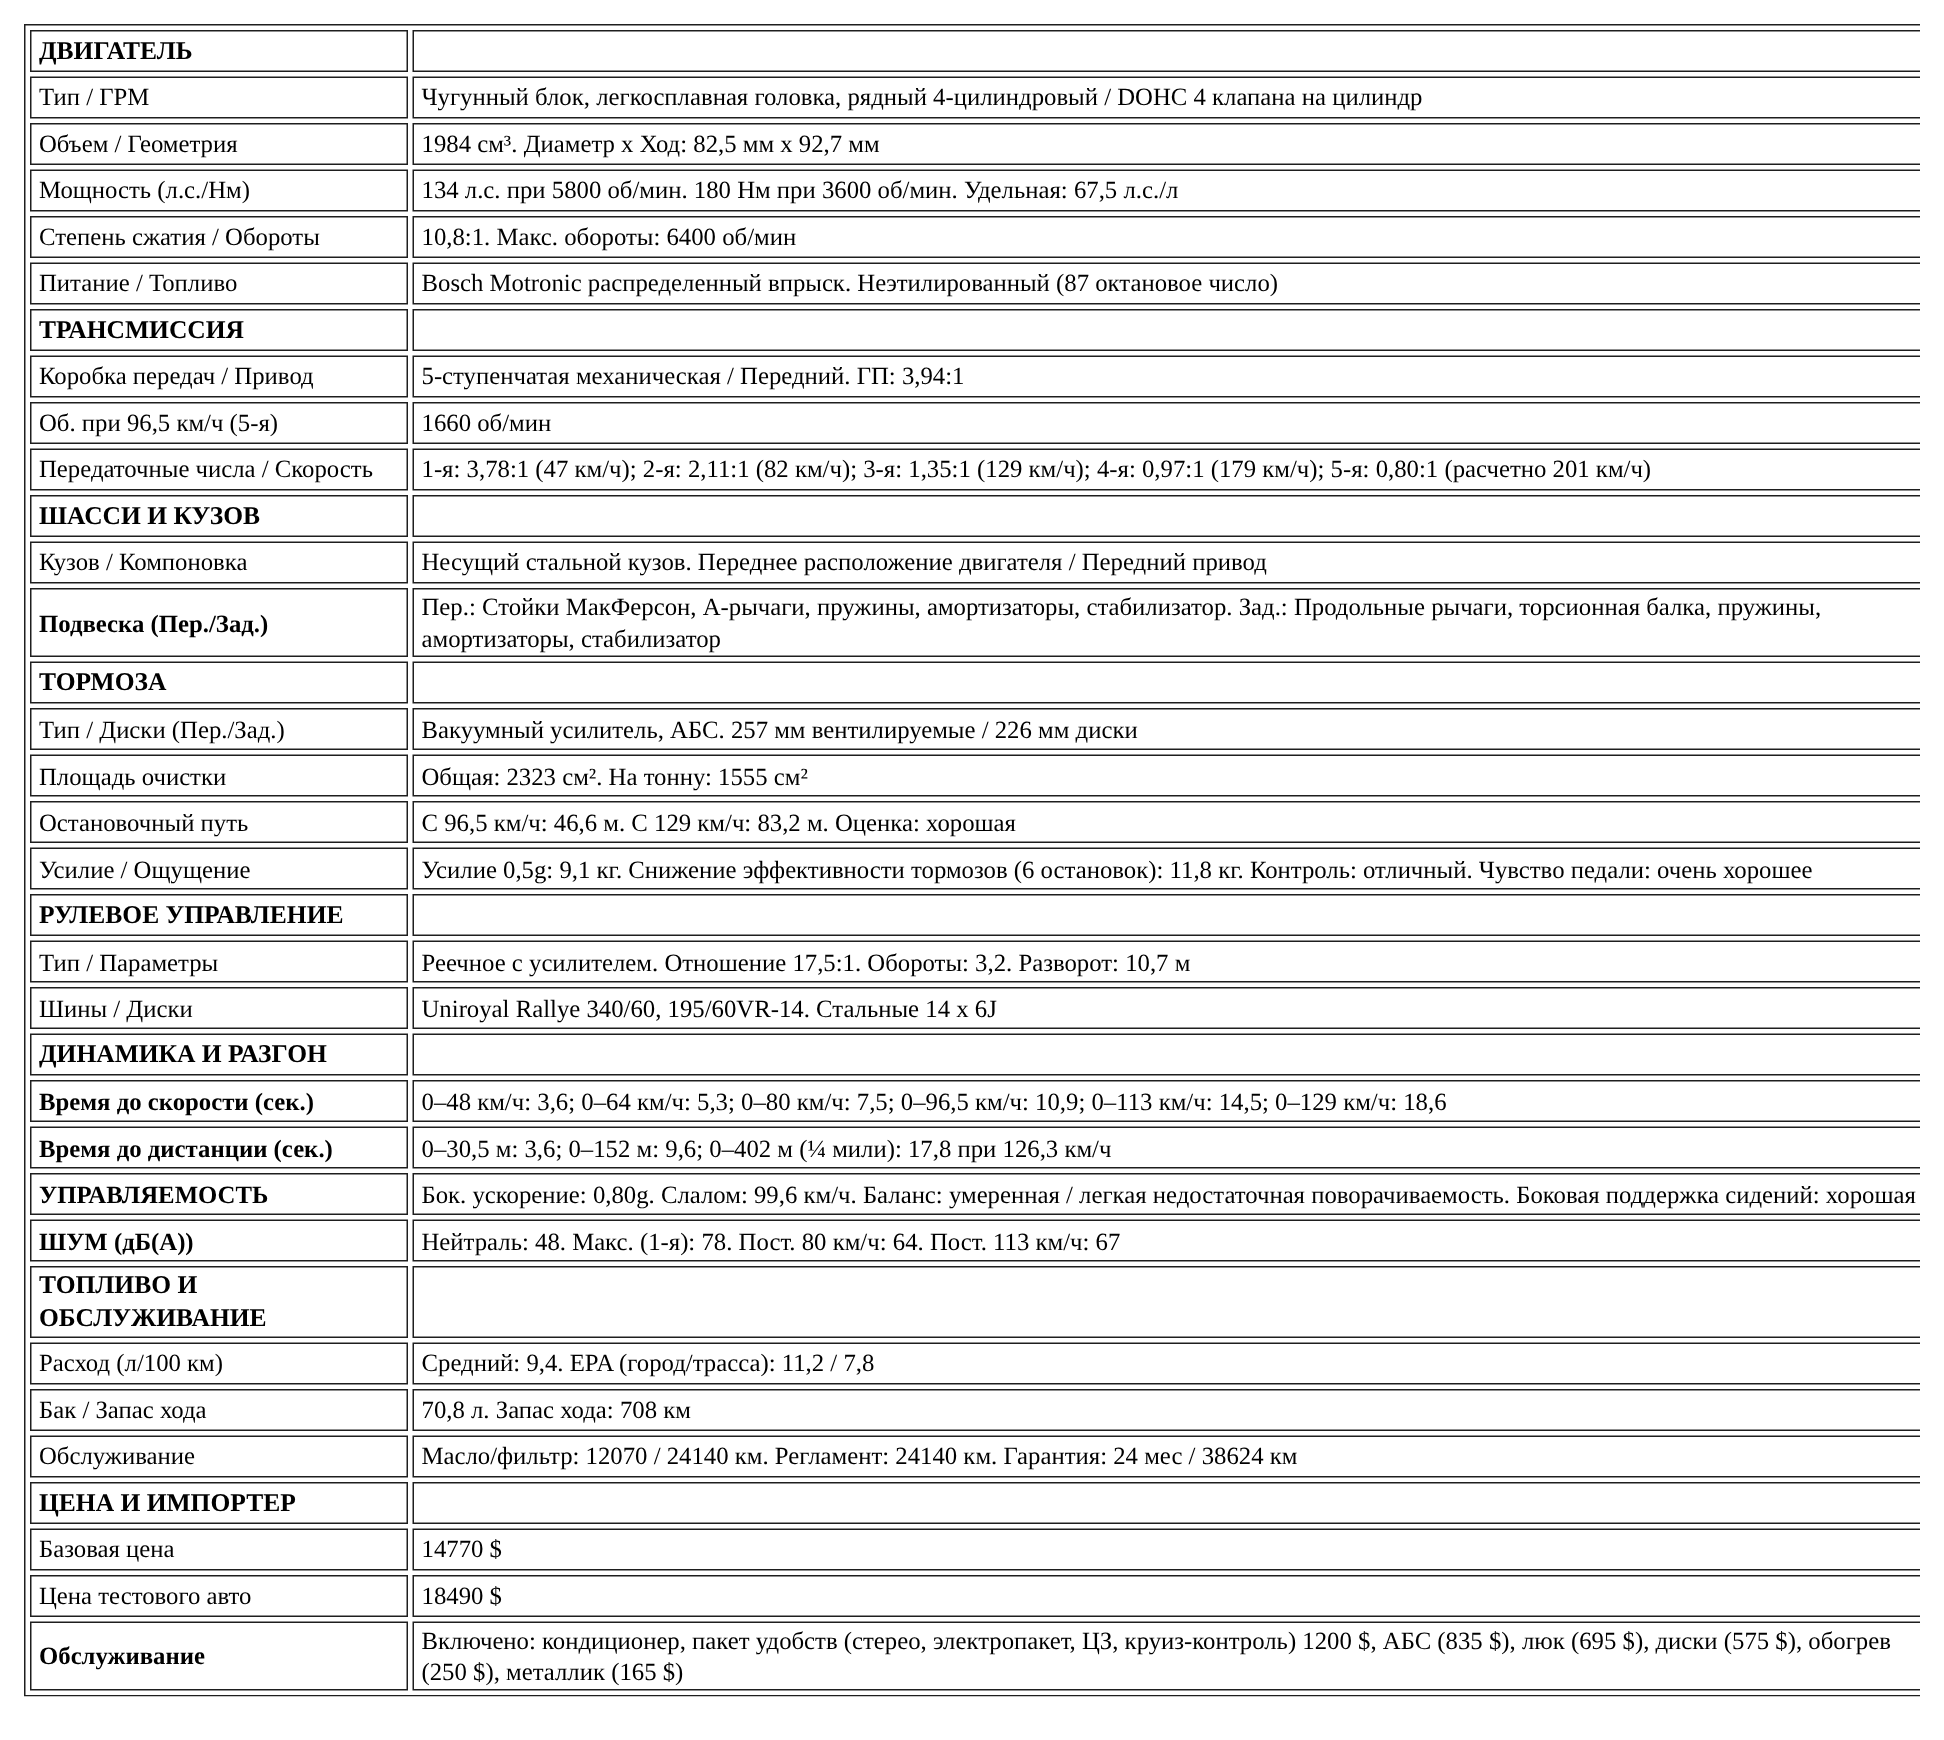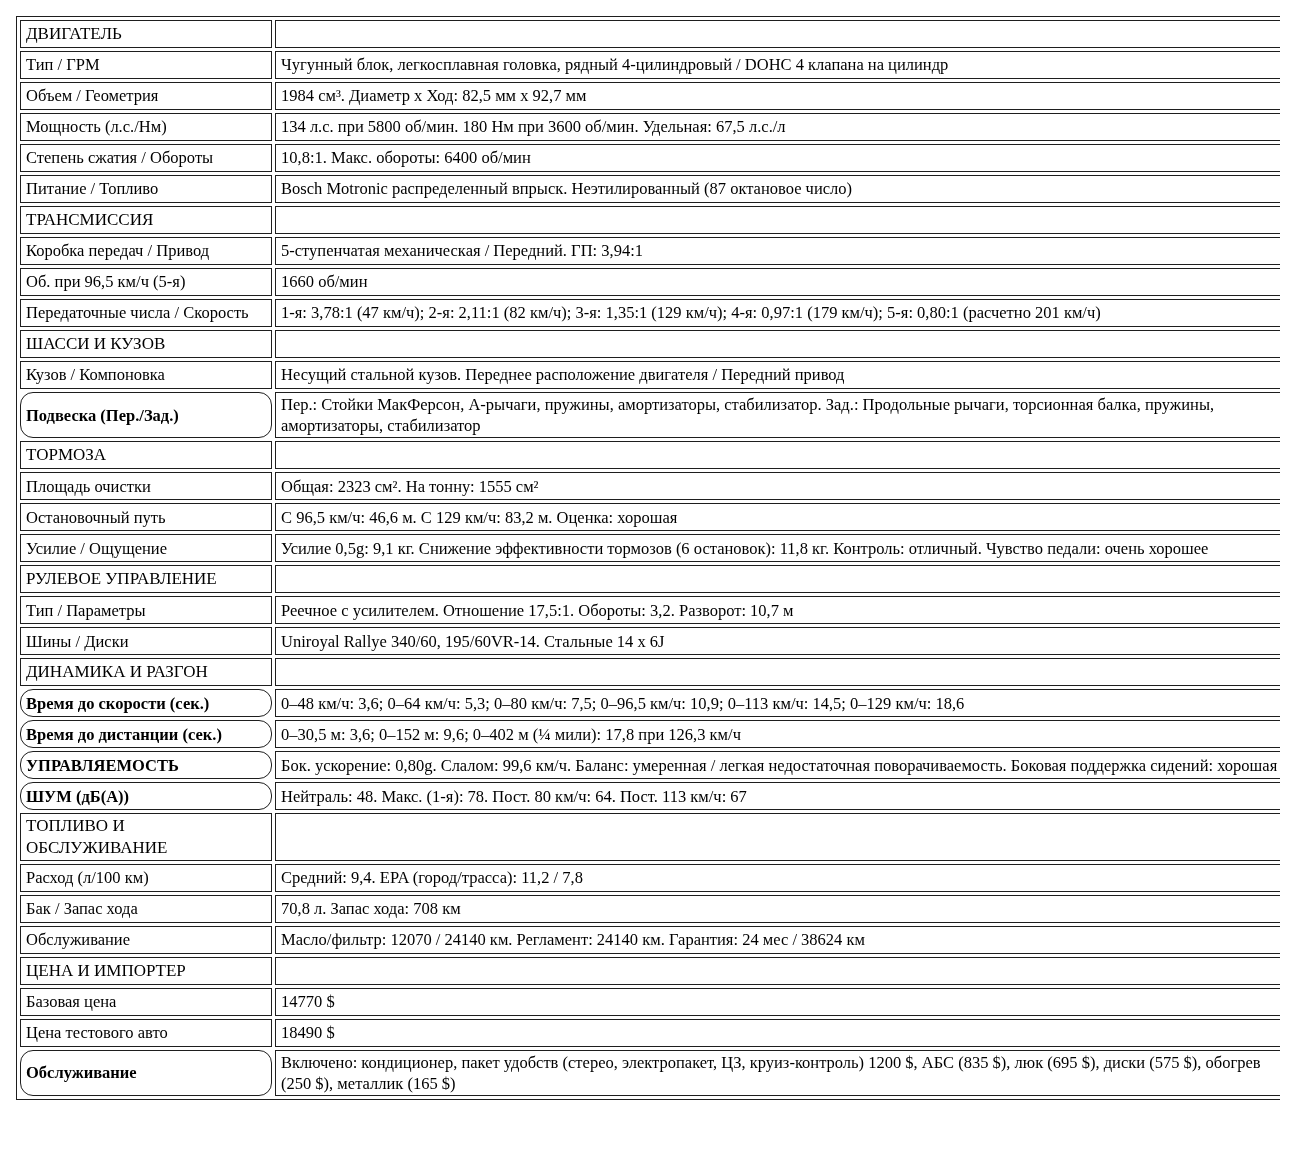--- a/index.html
+++ b/index.html
@@ -21,22 +21,22 @@
   td {
     border: 1px solid #1e1e1e;
     padding: 1px 5px;
     font-size: 16.5px;
     line-height: 1.28;
     vertical-align: middle;
     height: 24px;
     background: #ffffff;
     word-wrap: break-word;
   }
-  td.bold { font-weight: bold; border-radius: 13px; }
-  td.section-title { font-weight: normal; font-size: 17px; }
+  td.bold { font-weight: bold; }
+  td.section-title { font-weight: bold; font-size: 17px; }
 </style>
 </head>
 <body>
 
 <table class="spec" id="spec-table">
   <colgroup>
     <col class="label-col">
     <col class="value-col">
   </colgroup>
   <tbody>
@@ -88,20 +88,24 @@
         <td class="label">Кузов / Компоновка</td>
         <td class="value">Несущий стальной кузов. Переднее расположение двигателя / Передний привод</td>
       </tr>
       <tr>
         <td class="label bold">Подвеска (Пер./Зад.)</td>
         <td class="value">Пер.: Стойки МакФерсон, А-рычаги, пружины, амортизаторы, стабилизатор. Зад.: Продольные рычаги, торсионная балка, пружины, амортизаторы, стабилизатор</td>
       </tr>
       <tr>
         <td class="section-title">ТОРМОЗА</td>
         <td class="value"></td>
+      </tr>
+      <tr>
+        <td class="label">Тип / Диски (Пер./Зад.)</td>
+        <td class="value">Вакуумный усилитель, АБС. 257 мм вентилируемые / 226 мм диски</td>
       </tr>
       <tr>
         <td class="label">Площадь очистки</td>
         <td class="value">Общая: 2323 см². На тонну: 1555 см²</td>
       </tr>
       <tr>
         <td class="label">Остановочный путь</td>
         <td class="value">С 96,5 км/ч: 46,6 м. С 129 км/ч: 83,2 м. Оценка: хорошая</td>
       </tr>
       <tr>

